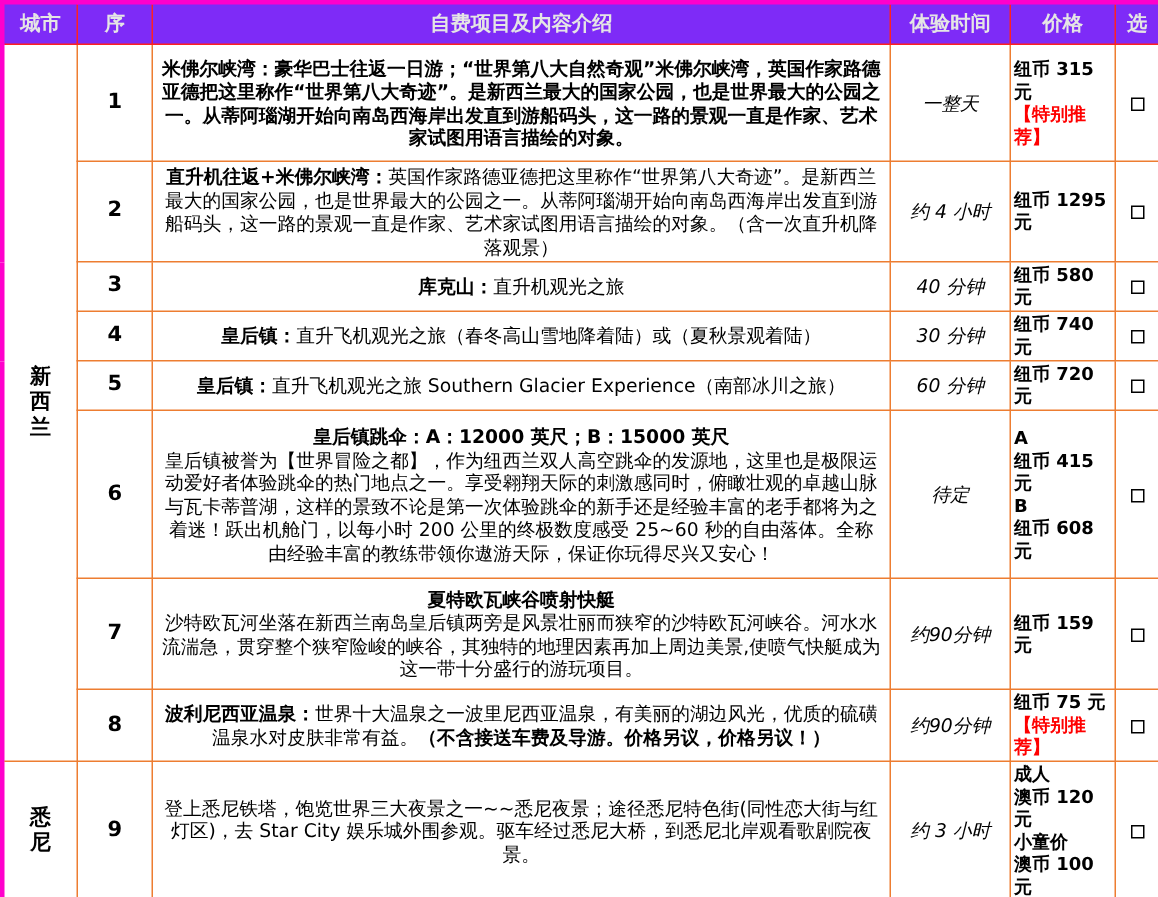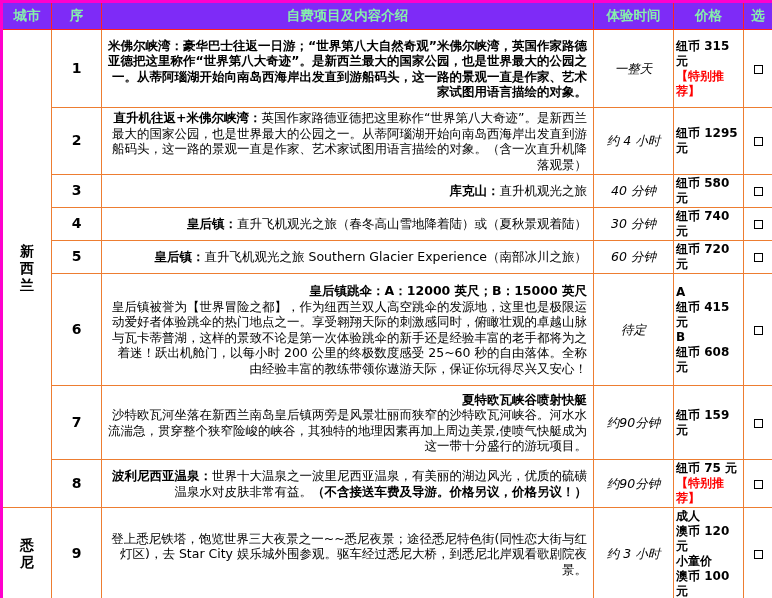--- a/index.html
+++ b/index.html
@@ -7,28 +7,28 @@
     --outer-border:#FF00CC;
     --grid-border:#ED7D31;
     --header-border:#FF2020;
     --highlight:#FF0000;
   }
   html,body{margin:0;padding:0;background:#FFFFFF;}
   body{font-family:"DejaVu Sans","Liberation Sans",sans-serif;color:#000;}
   .wrap{width:772px;box-sizing:border-box;}
   table{border-collapse:collapse;table-layout:fixed;width:772px;
         border:3px solid var(--outer-border);}
-  th{background:var(--header-bg);color:#86efac;font-weight:bold;font-size:13.5px;
+  th{background:var(--header-bg);color:#e5e5e5;font-weight:bold;font-size:13.5px;
      border:1px solid var(--header-border);height:24px;padding:1px 0;}
   td{border:1px solid var(--grid-border);vertical-align:middle;
      font-size:12.5px;line-height:15.5px;overflow:hidden;}
   td.city{font-weight:bold;font-size:14px;text-align:center;padding:0;}
   td.city .vchar{display:block;line-height:17px;}
   td.no{font-weight:bold;font-size:14px;text-align:center;}
-  td.desc{padding:2px 6px;text-align:right;}
+  td.desc{padding:2px 6px;text-align:center;}
   td.desc .seg-bold{font-weight:bold;}
   td.time{text-align:center;font-size:12.5px;}
   td.time div{line-height:18px;font-style:italic;}
   td.price{text-align:left;font-size:12px;padding:1px 2px;}
   td.price .price-line{font-weight:bold;line-height:15px;}
   td.price .price-red{color:var(--highlight);}
   td.sel{text-align:center;padding:1px;}
   .cbx{display:inline-block;width:7px;height:7px;border:1px solid #000;
        margin:1px;vertical-align:middle;background:#fff;}
 </style>

